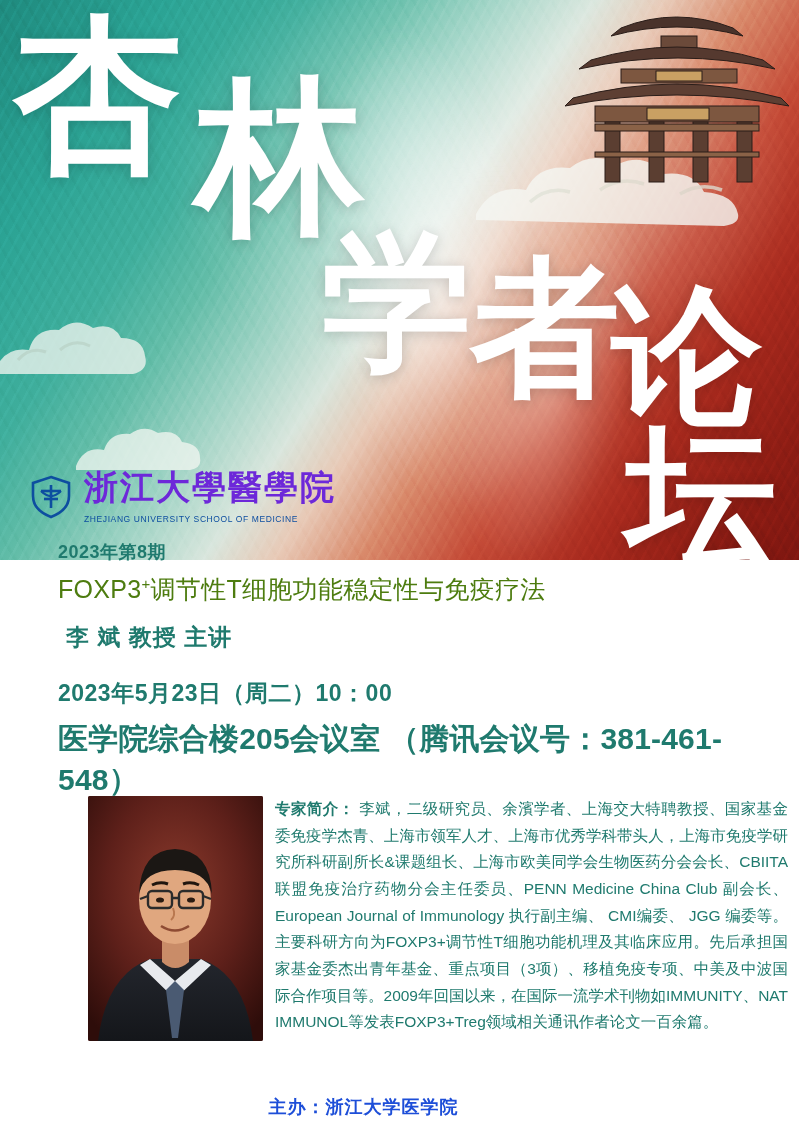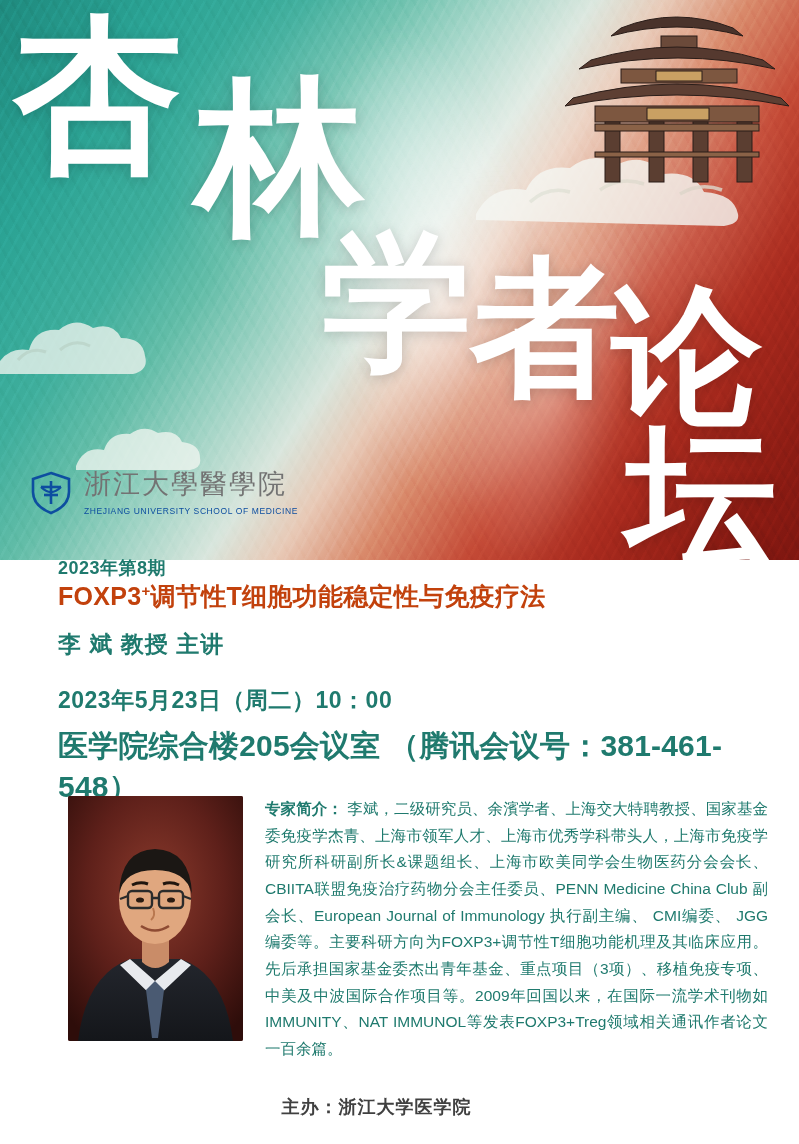--- a/index.html
+++ b/index.html
@@ -101,59 +101,60 @@
     position: absolute;
     left: 28px; top: 470px;
     display: flex;
     align-items: center;
     gap: 10px;
   }
   .logo-mark { width: 46px; height: 46px; }
   .logo-text-wrap { display: flex; flex-direction: column; justify-content: center; }
   .logo-cn {
     font-family: "DejaVu Serif", "Liberation Serif", serif;
-    font-size: 27px;
-    font-weight: 400;
-    color: #737373;
+    font-size: 34px;
+    font-weight: 700;
+    color: #6d28d9;
     letter-spacing: 2px;
     line-height: 1.05;
   }
   .logo-en {
     font-size: 8.5px;
     color: #0d4ea0;
     letter-spacing: 0.6px;
     margin-top: 8px;
   }
 
   
   .info {
     position: absolute;
-    left: 58px; top: 556px;
+    left: 58px; top: 540px;
     width: 700px;
   }
   .issue {
     font-size: 18px;
     font-weight: 700;
     color: #1f7a6e;
     letter-spacing: 0.5px;
   }
   .talk-title {
-    margin-top: 0;
+    margin-top: 9px;
     font-size: 25px;
-    font-weight: 700;
-    color: #c2410c;
+    font-weight: 400;
+    color: #4d7c0f;
     letter-spacing: 0.3px;
   }
   .talk-title sup { font-size: 15px; }
   .speaker-line {
     margin-top: 16px;
     font-size: 23px;
     font-weight: 700;
     color: #1f7a6e;
     letter-spacing: 1px;
+    margin-left: 8px;
   }
   .datetime-line {
     margin-top: 25px;
     font-size: 23px;
     font-weight: 700;
     color: #1f7a6e;
     letter-spacing: 0.5px;
   }
   .venue-line {
     margin-top: 10px;
@@ -166,24 +167,24 @@
     margin-top: 12px;
     font-size: 23px;
     font-weight: 700;
     color: #1f7a6e;
     letter-spacing: 1px;
   }
 
   
   .bio-wrap {
     position: absolute;
-    left: 40px; top: 796px;
+    left: 60px; top: 796px;
     width: 700px;
     display: flex;
-    gap: 22px;
+    gap: 12px;
     padding-left: 28px;
   }
   .portrait {
     width: 175px;
     height: 245px;
     flex: 0 0 175px;
     border-radius: 2px;
     overflow: hidden;
     position: relative;
     background: #5a1b18;
@@ -198,26 +199,26 @@
     text-align: justify;
   }
   .bio-head {
     font-weight: 700;
     margin-bottom: 1px;
   }
   .bio-body { font-weight: 400; }
 
   .organizer {
     position: absolute;
-    left: 18px; top: 1095px;
+    left: 5px; top: 1095px;
     width: 717px;
     text-align: center;
     font-size: 18px;
     font-weight: 700;
-    color: #404040;
+    color: #1d4ed8;
     letter-spacing: 1px;
   }
 </style>
 </head>
 <body>
 
 <div id="poster">
 
   <div class="banner">
     <div class="banner-texture"></div>

